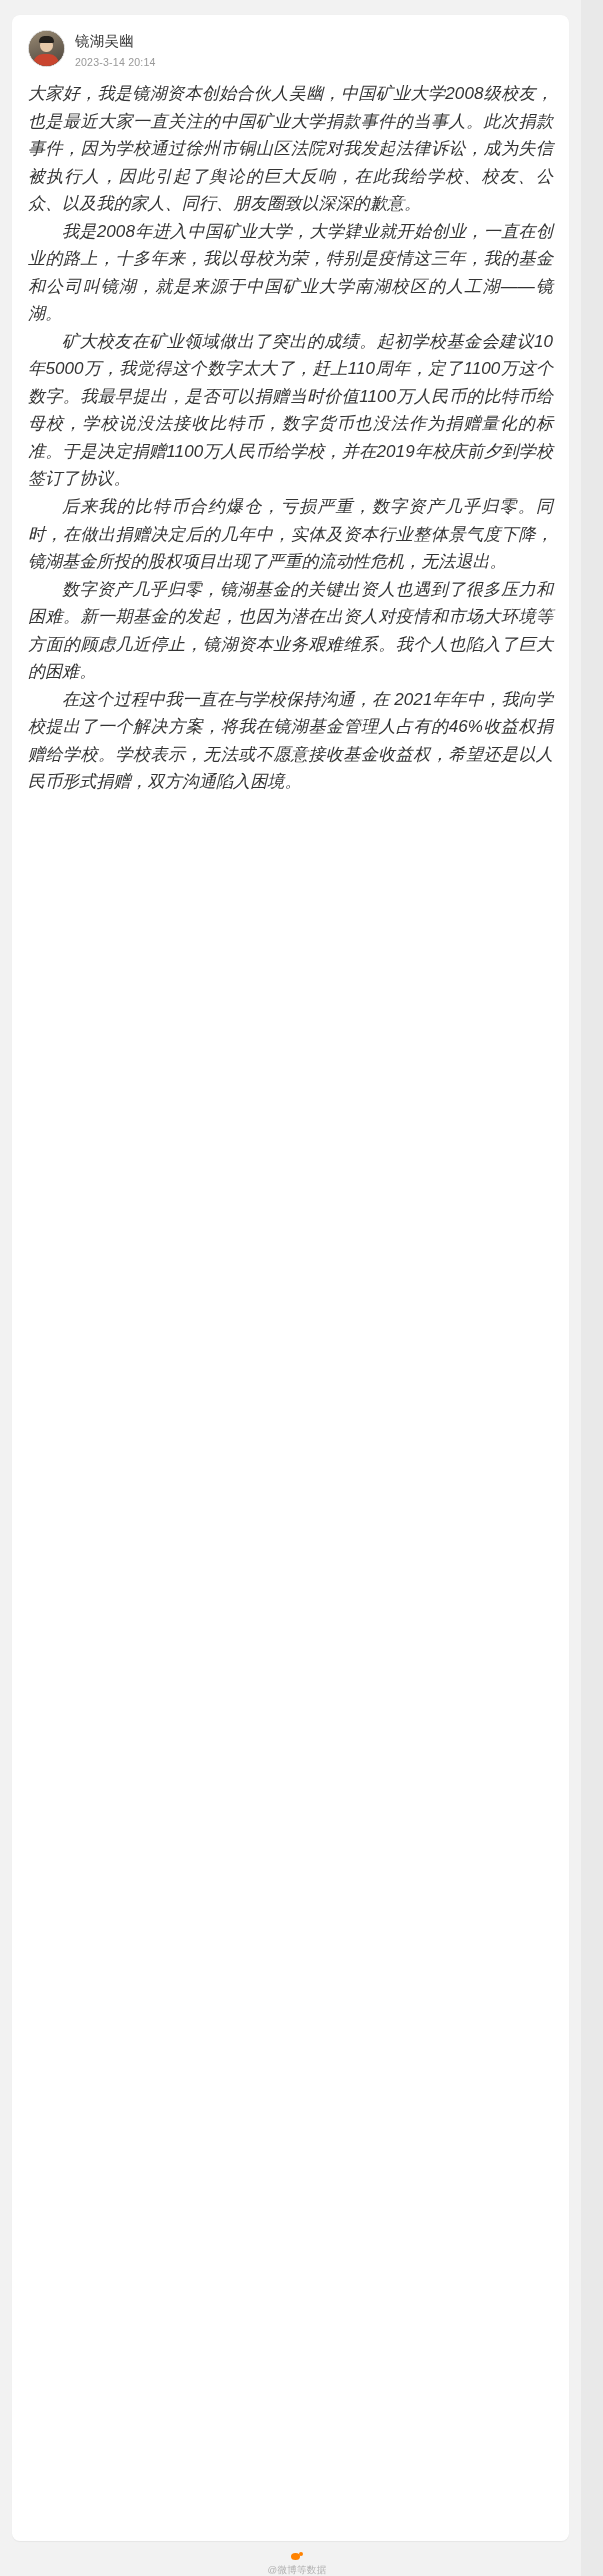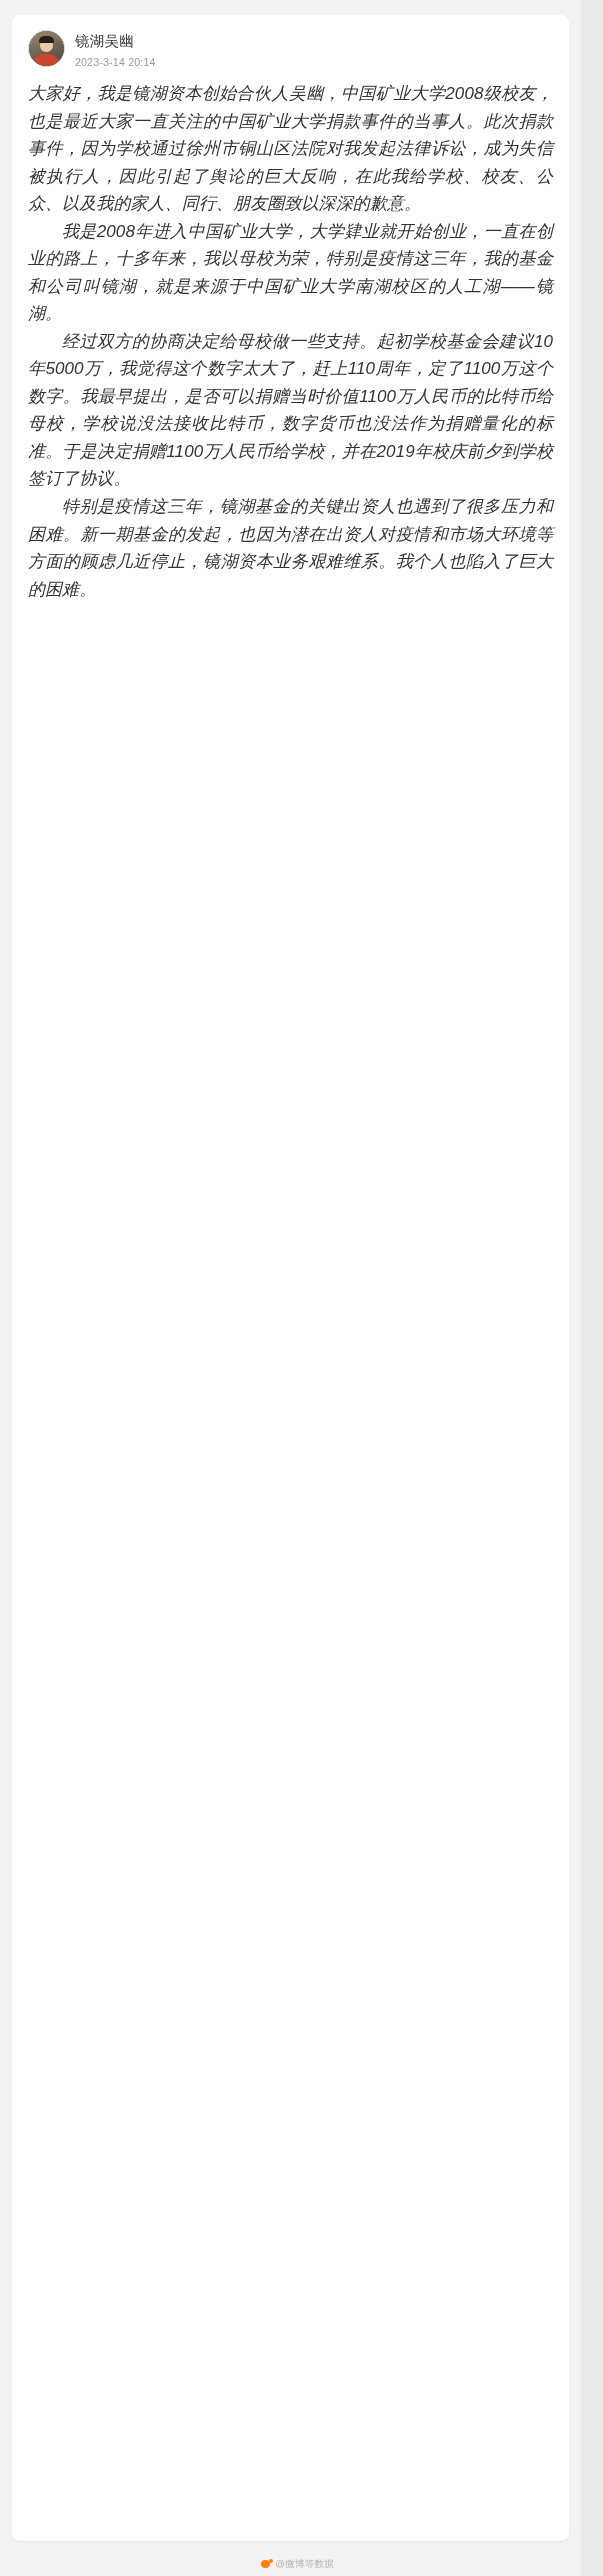--- a/index.html
+++ b/index.html
@@ -117,20 +117,21 @@
     position: absolute;
     left: 13px;
     right: 0;
     bottom: 0;
     height: 23.5px;
     display: flex;
     align-items: center;
     justify-content: center;
     gap: 2px;
     background: #f2f2f2;
+    flex-direction: column;
   }
   .wb-logo {
     width: 13.4px;
     height: 11.2px;
     position: relative;
     flex: 0 0 auto;
   }
   .wb-logo .eye {
     position: absolute;
     left: 1.1px;
@@ -170,22 +171,24 @@
       </div>
       <div class="meta">
         <div class="username">镜湖吴幽</div>
         <div class="timestamp">2023-3-14 20:14</div>
       </div>
     </div>
 
     <div class="post-body">
       <p>大家好，我是镜湖资本创始合伙人吴幽，中国矿业大学2008级校友，也是最近大家一直关注的中国矿业大学捐款事件的当事人。此次捐款事件，因为学校通过徐州市铜山区法院对我发起法律诉讼，成为失信被执行人，因此引起了舆论的巨大反响，在此我给学校、校友、公众、以及我的家人、同行、朋友圈致以深深的歉意。</p>
       <p class="indent">我是2008年进入中国矿业大学，大学肄业就开始创业，一直在创业的路上，十多年来，我以母校为荣，特别是疫情这三年，我的基金和公司叫镜湖，就是来源于中国矿业大学南湖校区的人工湖——镜湖。</p>
-      <p class="indent">经过双方的协商决定给母校做一些支持。起初学校基金会建议10年5000万，我觉得这个数字太大了，赶上110周年，定了1100万这个数字。我最早提出，是否可以捐赠当时价值1100万人民币的比特币给母校，学校说没法接收比特币，数字货币也没法作为捐赠量化的标准。于是决定捐赠1100万人民币给学校，并在2019年校庆前夕到学校签订了协议。</p>
-      <p class="indent">特别是疫情这三年，镜湖基金的关键出资人也遇到了很多压力和困难。新一期基金的发起，也因为潜在出资人对疫情和市场大环境等方面的顾虑几近停止，镜湖资本业务艰难维系。我个人也陷入了巨大的困难。</p>
+      <p class="indent">矿大校友在矿业领域做出了突出的成绩。起初学校基金会建议10年5000万，我觉得这个数字太大了，赶上110周年，定了1100万这个数字。我最早提出，是否可以捐赠当时价值1100万人民币的比特币给母校，学校说没法接收比特币，数字货币也没法作为捐赠量化的标准。于是决定捐赠1100万人民币给学校，并在2019年校庆前夕到学校签订了协议。</p>
+      <p class="indent">后来我的比特币合约爆仓，亏损严重，数字资产几乎归零。同时，在做出捐赠决定后的几年中，实体及资本行业整体景气度下降，镜湖基金所投的股权项目出现了严重的流动性危机，无法退出。</p>
+      <p class="indent">数字资产几乎归零，镜湖基金的关键出资人也遇到了很多压力和困难。新一期基金的发起，也因为潜在出资人对疫情和市场大环境等方面的顾虑几近停止，镜湖资本业务艰难维系。我个人也陷入了巨大的困难。</p>
+      <p class="indent">在这个过程中我一直在与学校保持沟通，在 2021年年中，我向学校提出了一个解决方案，将我在镜湖基金管理人占有的46%收益权捐赠给学校。学校表示，无法或不愿意接收基金收益权，希望还是以人民币形式捐赠，双方沟通陷入困境。</p>
     </div>
 
   </div>
 
   <div class="footer-bar">
     <div class="wb-logo">
       <div class="eye"></div>
       <div class="dot"></div>
     </div>
     <div class="footer-text">@微博等数据</div>

